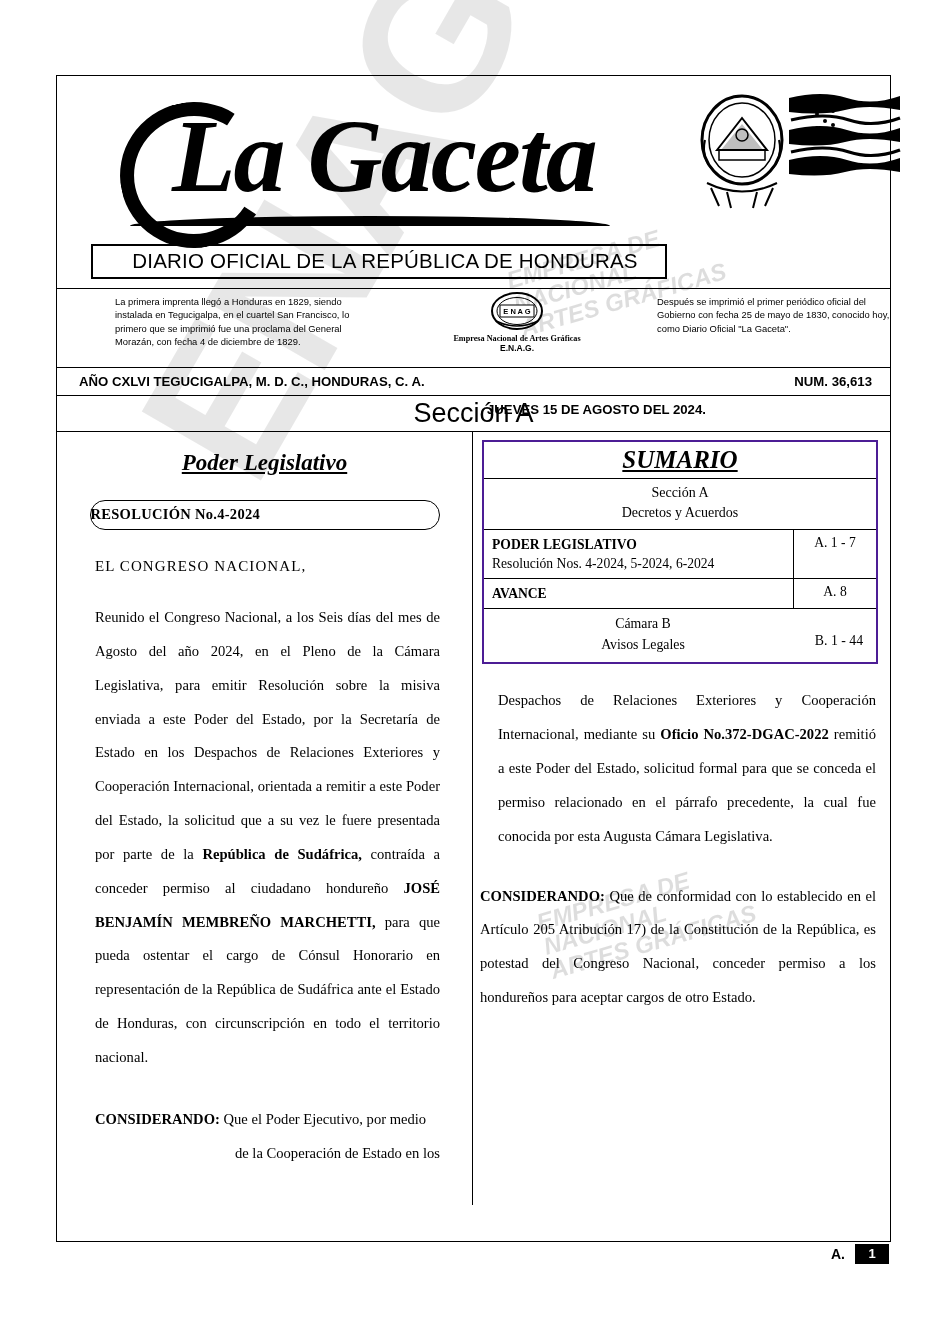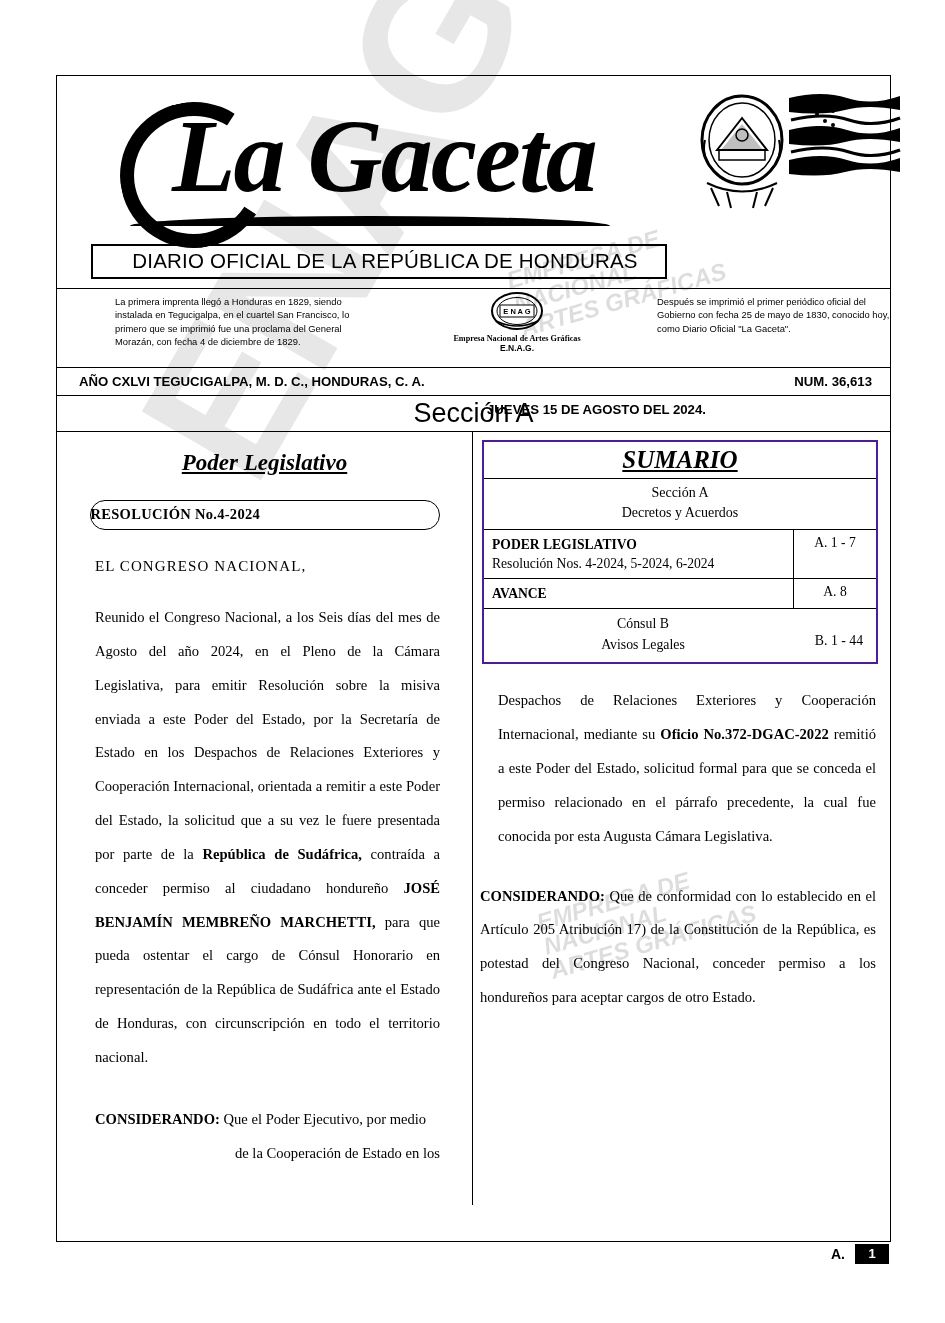--- a/index.html
+++ b/index.html
@@ -206,21 +206,21 @@
 
           <div class="sum-row">
             <div class="sum-c1">
               <b>AVANCE</b>
             </div>
             <div class="sum-c2">A. 8</div>
           </div>
 
           <div class="sum-flex-center">
             <div class="sum-fc-1">
-              <div>Cónsul B</div>
+              <div>Cámara B</div>
               <div>Avisos Legales</div>
             </div>
             <div class="sum-fc-2">B.  1 - 44</div>
           </div>
         </div>
 
         <div class="rpara">
           <span>Despachos de Relaciones Exteriores y Cooperación Internacional, mediante su </span><b>Oficio No.372-DGAC-2022</b><span> remitió a este Poder del Estado, solicitud formal para que se conceda el permiso relacionado en el párrafo precedente, la cual fue conocida por esta Augusta Cámara Legislativa.</span>
         </div>
 

